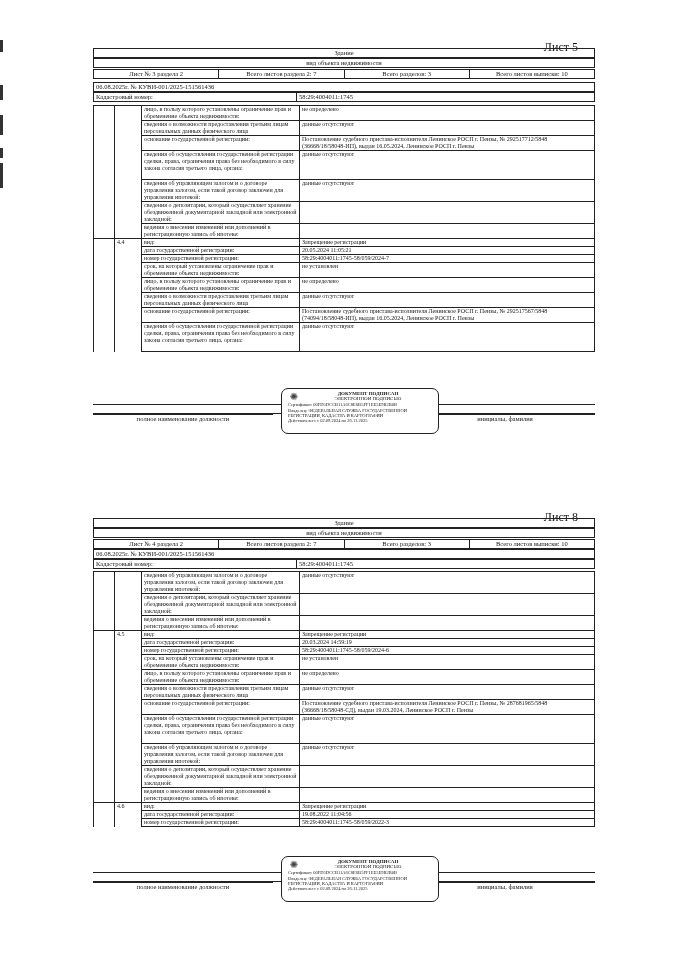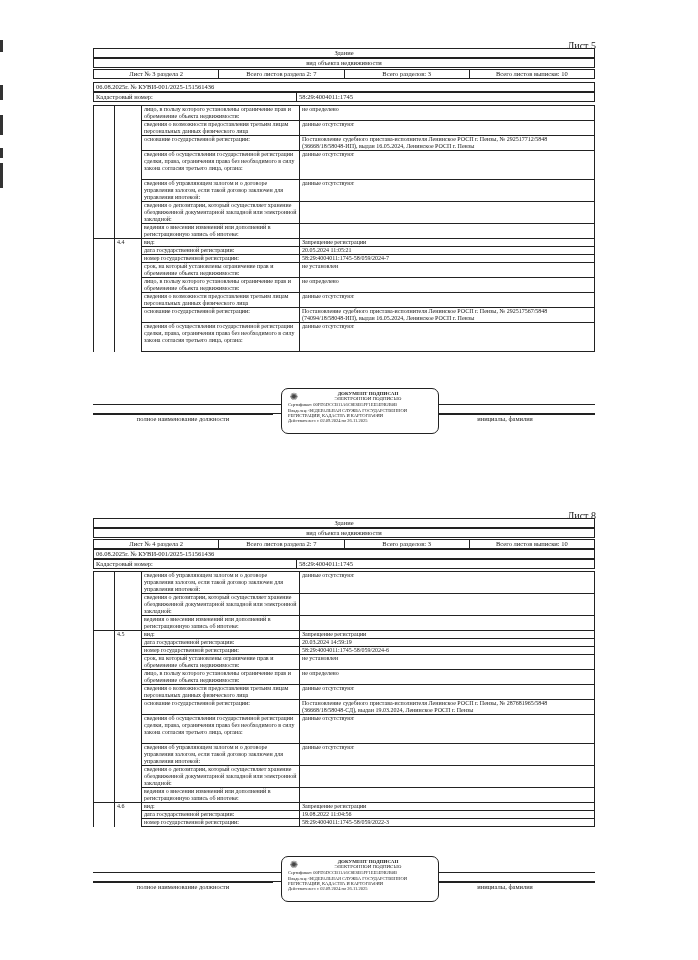--- a/index.html
+++ b/index.html
@@ -1,20 +1,20 @@
 <!DOCTYPE html>
 <html><head>
 <meta charset="utf-8">
 <style>
   html, body { margin:0; padding:0; background:#ffffff; }
   body { width:698px; height:960px; position:relative; overflow:hidden; font-family:"Liberation Serif", serif; color:#1a1a1a; }
   .page { position:absolute; left:0; width:698px; }
   .p1 { top:0; }
   .p2 { top:500px; }
-  .sheet-no { position:absolute; right:102px; top:10px; font-size:10px; }
+  .sheet-no { position:absolute; right:120px; top:10px; font-size:12px; }
   .box { position:absolute; left:93px; width:502px; border:1px solid #222; box-sizing:border-box; font-size:6.5px; text-align:center; line-height:8px; height:10px; }
   .row-type { top:18px; }
   .row-kind { top:28px; }
   .row-sheets { top:39px; display:flex; padding:0; }
   .row-sheets > div { flex:1; border-right:1px solid #222; text-align:center; }
   .row-sheets > div:last-child { border-right:none; }
   .row-ext { top:52px; text-align:left; padding-left:2px; }
   .row-cad { top:62px; text-align:left; padding:0; display:flex; }
   .row-cad .l { width:200px; padding-left:2px; border-right:1px solid #222; }
   .row-cad .r { flex:1; padding-left:2px; }

